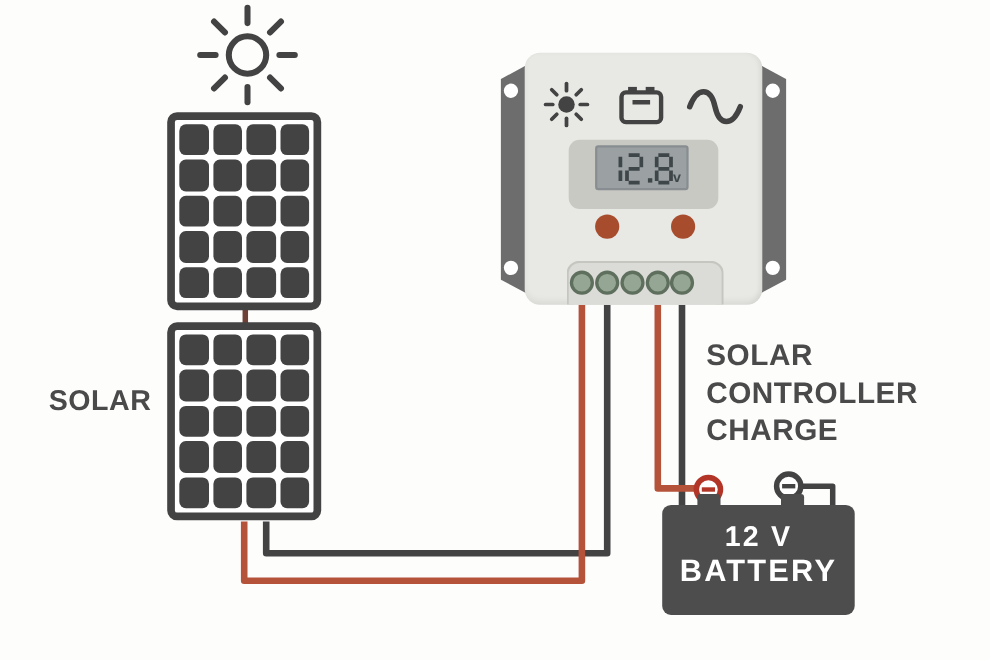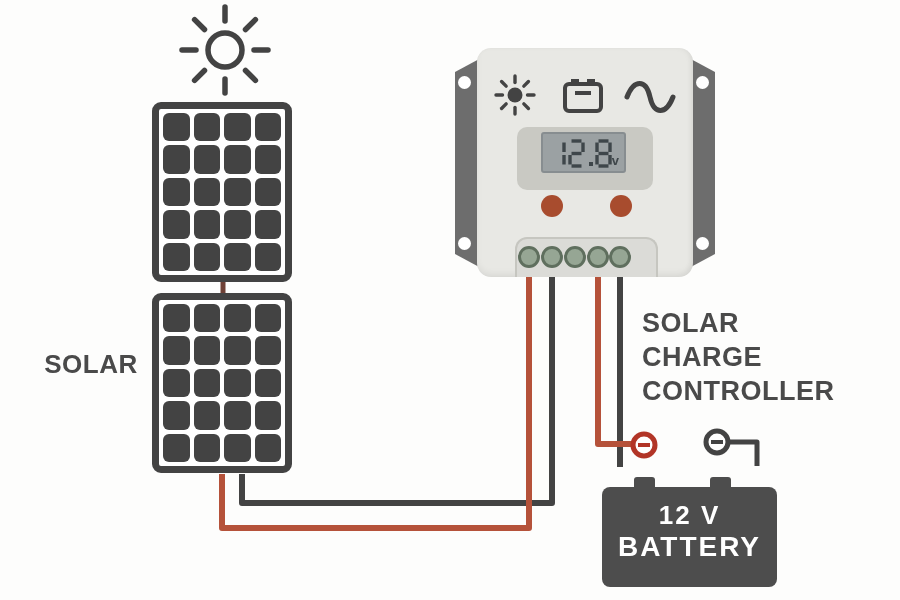--- a/index.html
+++ b/index.html
@@ -34,21 +34,21 @@
     border:2px solid #878d90;border-radius:3px;box-sizing:border-box;}
   .lcd-unit{position:absolute;right:5px;bottom:3px;font-size:13px;font-weight:bold;color:var(--digit);}
   .knob{position:absolute;top:195px;width:22px;height:22px;border-radius:50%;background:var(--knob);z-index:4;}
   .tblock{position:absolute;left:515px;top:237px;width:143px;height:40px;background:#dbdbd7;
     border:2px solid #c6c6c0;border-bottom:none;border-radius:12px 12px 0 0;box-sizing:border-box;z-index:4;}
   .tdot{position:absolute;width:16px;height:16px;border-radius:50%;background:var(--termfill);
     border:3px solid var(--termring);}
   .ctrl-label{position:absolute;left:642px;top:306px;font-size:27px;font-weight:bold;line-height:34px;
     color:var(--text);letter-spacing:.5px;z-index:2;}
   
-  .battery{position:absolute;left:602px;top:487px;width:175px;height:100px;background:var(--battery);
+  .battery{position:absolute;left:602px;top:459px;width:175px;height:100px;background:var(--battery);
     border-radius:8px;z-index:2;color:var(--batttext);text-align:center;font-weight:bold;}
   .post{position:absolute;top:-10px;width:21px;height:12px;background:var(--battery);border-radius:3px 3px 0 0;}
   .batt-l1{margin-top:13px;font-size:26px;letter-spacing:2px;line-height:30px;}
   .batt-l2{font-size:28px;letter-spacing:2px;line-height:33px;}
 </style>
 </head>
 <body>
 
 <div class="stage">
 
@@ -190,22 +190,22 @@
   <div class="tblock">
       <div class="tdot" style="left: 1px; top: 7px;"></div>
       <div class="tdot" style="left: 24px; top: 7px;"></div>
       <div class="tdot" style="left: 47px; top: 7px;"></div>
       <div class="tdot" style="left: 70px; top: 7px;"></div>
       <div class="tdot" style="left: 92px; top: 7px;"></div>
     </div>
 
   <div class="ctrl-label">
     <div>SOLAR</div>
+    <div>CONTROLLER</div>
     <div>CHARGE</div>
-    <div>CONTROLLER</div>
   </div>
 
   <div class="battery">
     <div class="post" style="left:32px;"></div>
     <div class="post" style="left:108px;"></div>
     <div class="batt-l1">12 V</div>
     <div class="batt-l2">BATTERY</div>
   </div>
 
 </div>

